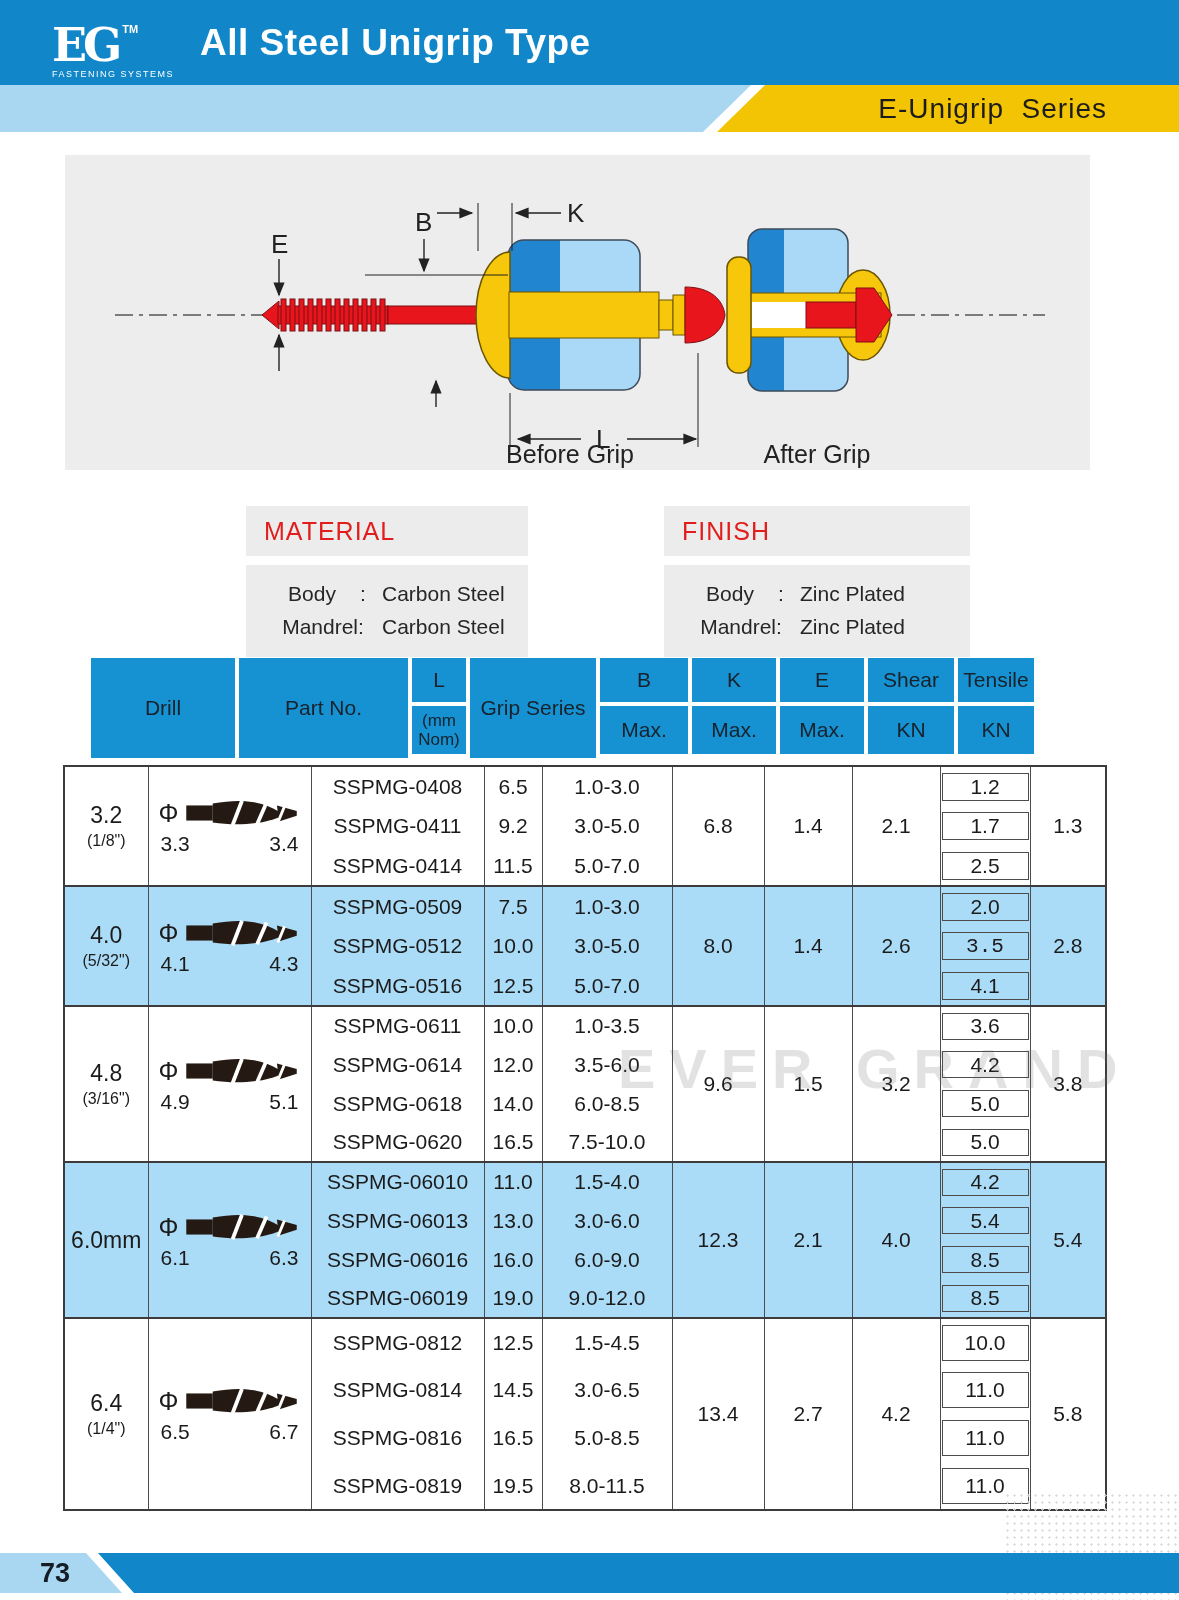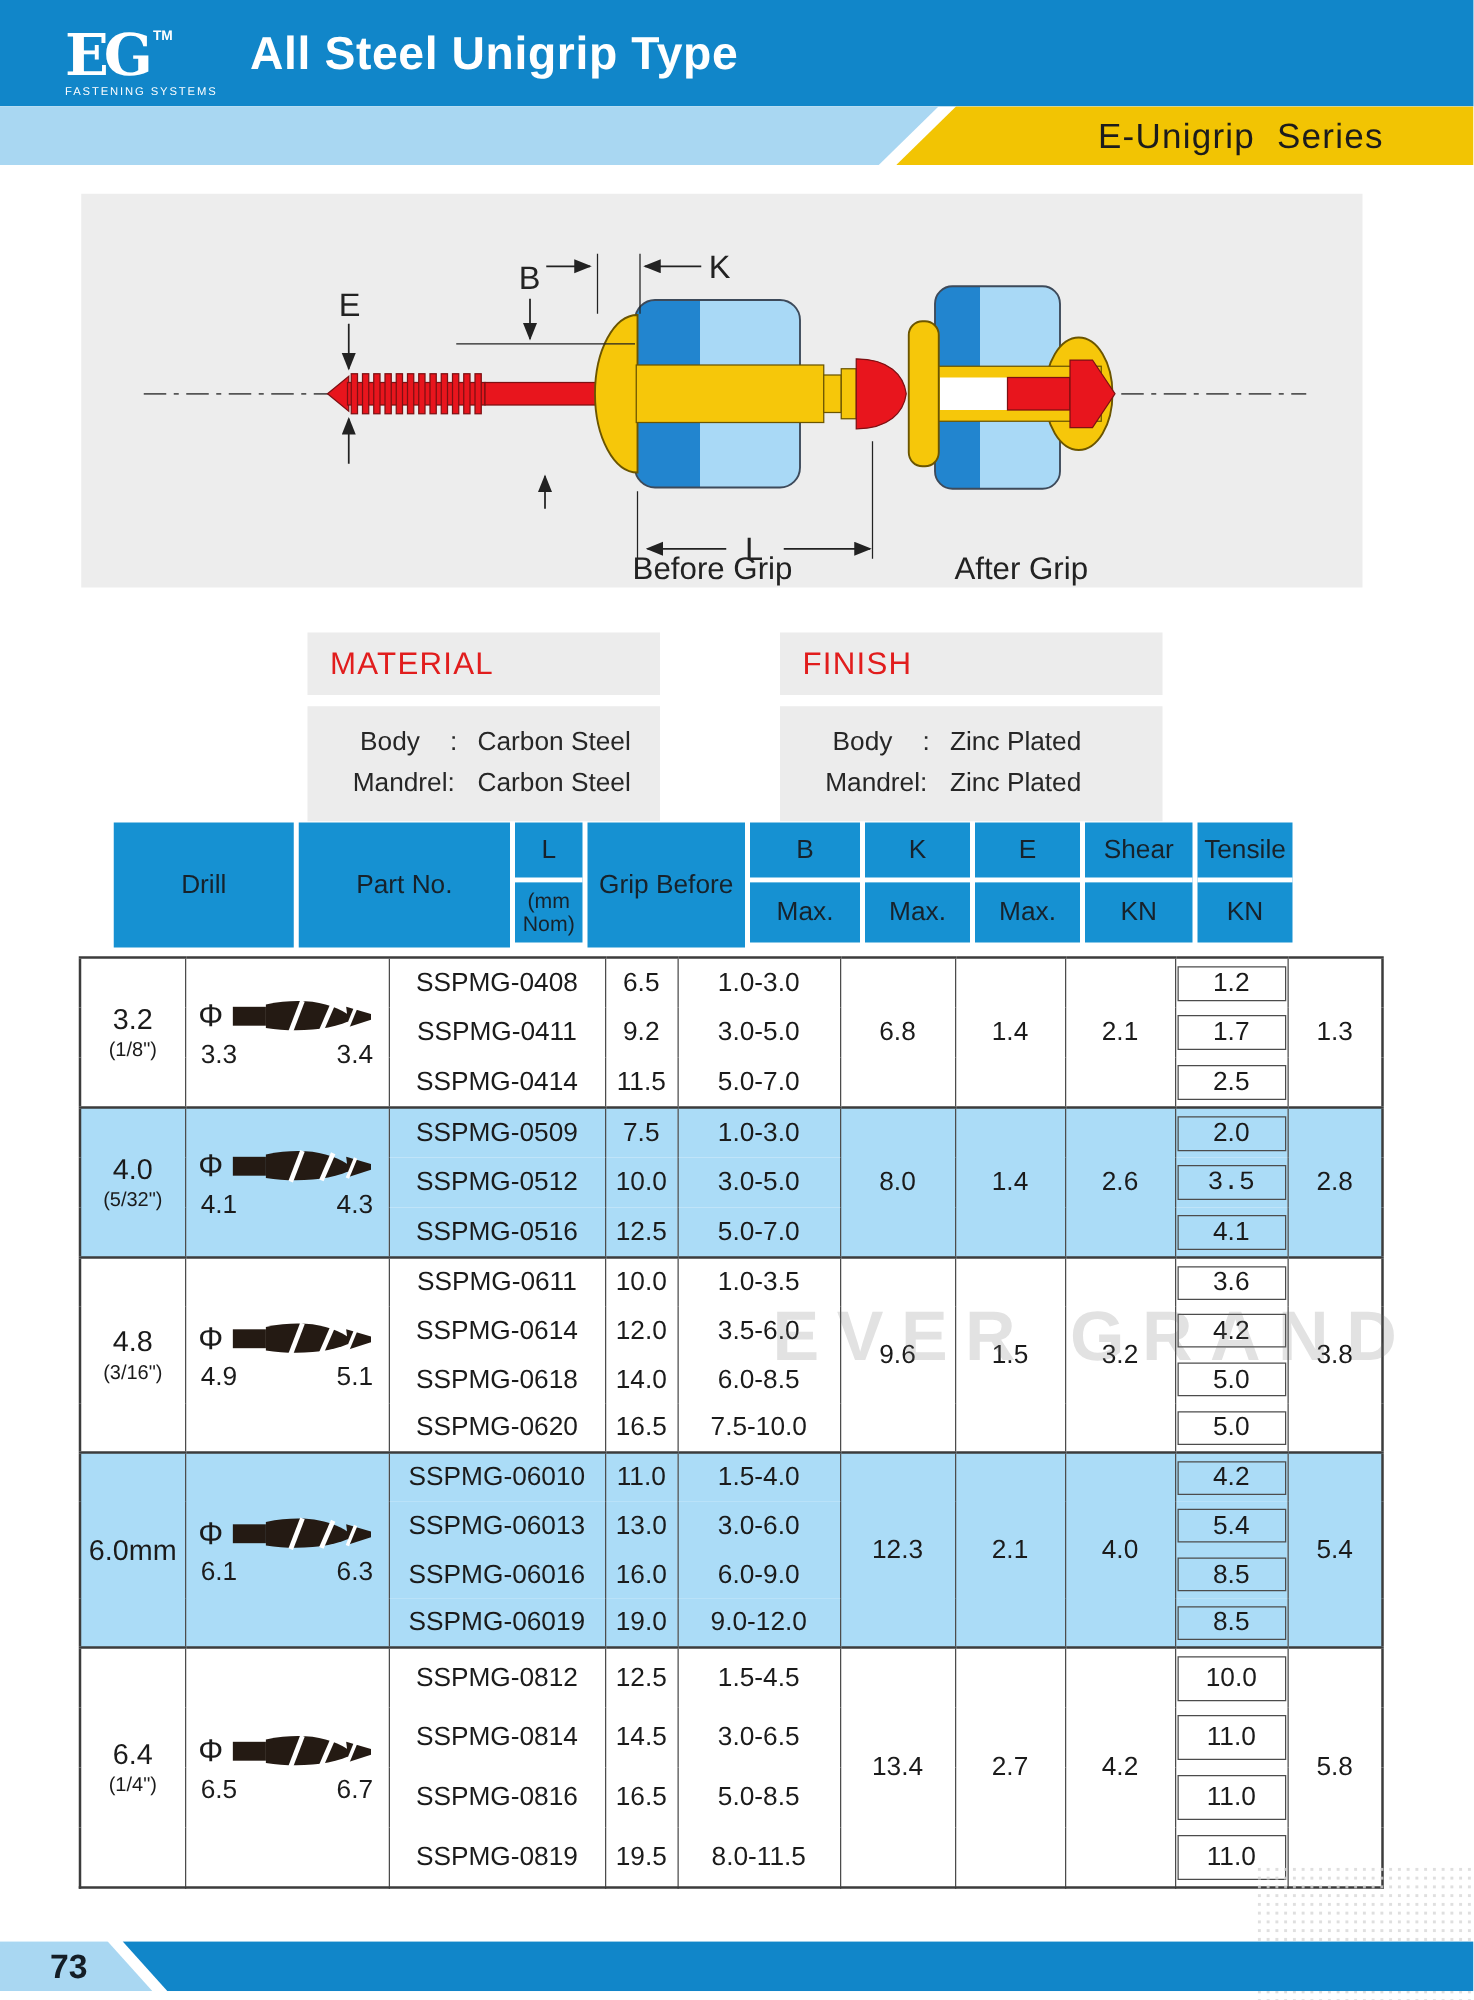--- a/index.html
+++ b/index.html
@@ -40,21 +40,21 @@
     position:absolute; left:65px; top:155px; width:1025px; height:315px;
     background:var(--diagram_bg,#ededed);
   }
   .diagram-box svg { display:block; }
   .dim-text { font-size:26px; fill:#222; }
   .cap-text { font-size:25px; fill:#222; }
 
   
   .spec-block { position:absolute; top:506px; width:306px; }
   .spec-material { left:222px;padding-left:24px; }
-  .spec-finish { left:624px; }
+  .spec-finish { left:664px; }
   .spec-title { background:#ececec; height:50px; line-height:50px; padding-left:18px;
     color:var(--accent_red,#e11d1d); font-size:25px; letter-spacing:1px; margin-bottom:9px; }
   .spec-content { background:#ececec; padding:12px 0 14px 18px; font-size:21px; color:#262626; }
   .spec-row { display:flex; line-height:33px; }
   .spec-row .lab { width:96px;text-align:center; }
   .spec-row .colon { width:22px; }
 
   
   .table-wrap { position:absolute; left:63px; top:658px; width:1042px; }
   .thead { display:flex; }
@@ -239,21 +239,21 @@
           <div class="hcell full">Drill</div>
         </div>
         <div class="hcol" style="width: 173px;">
           <div class="hcell full">Part No.</div>
         </div>
         <div class="hcol" style="width: 58px;">
           <div class="hcell top">L</div>
           <div class="hcell bot small">(mm Nom)</div>
         </div>
         <div class="hcol" style="width: 130px;">
-          <div class="hcell full">Grip Before</div>
+          <div class="hcell full">Grip Series</div>
         </div>
         <div class="hcol" style="width: 92px;">
           <div class="hcell top">B</div>
           <div class="hcell bot">Max.</div>
         </div>
         <div class="hcol" style="width: 88px;">
           <div class="hcell top">K</div>
           <div class="hcell bot">Max.</div>
         </div>
         <div class="hcol" style="width: 88px;">

